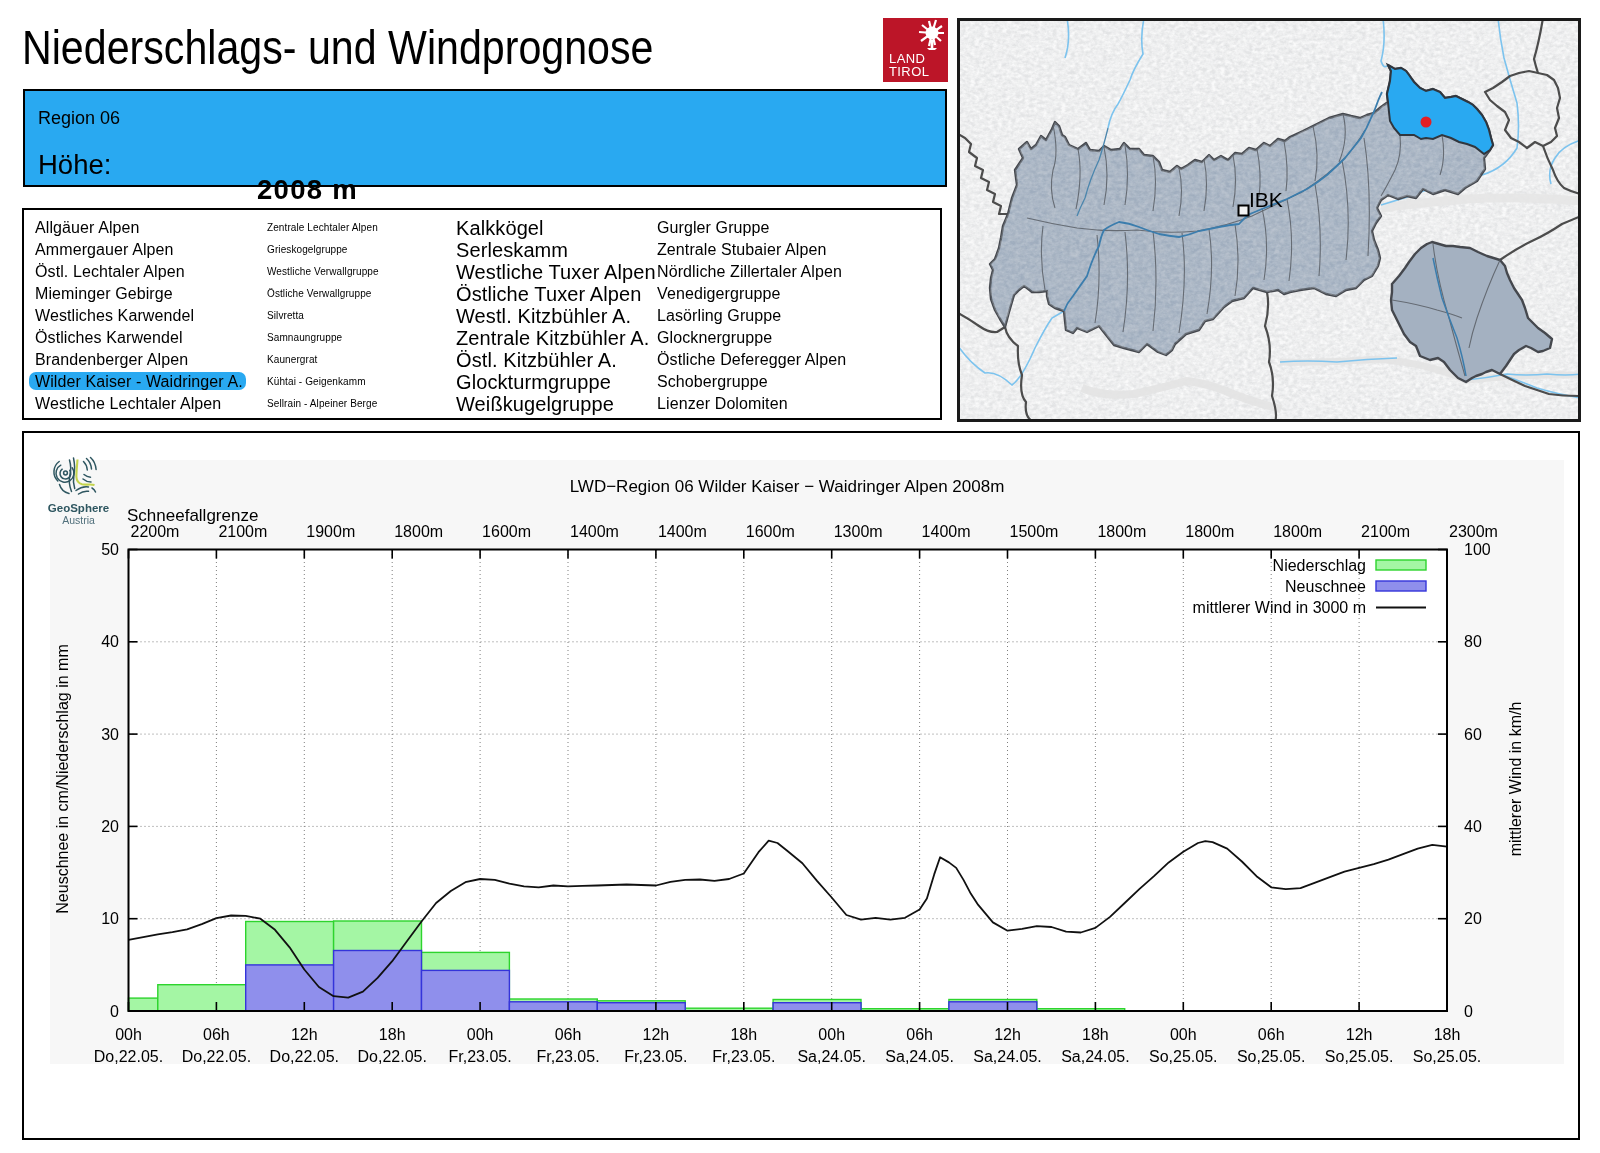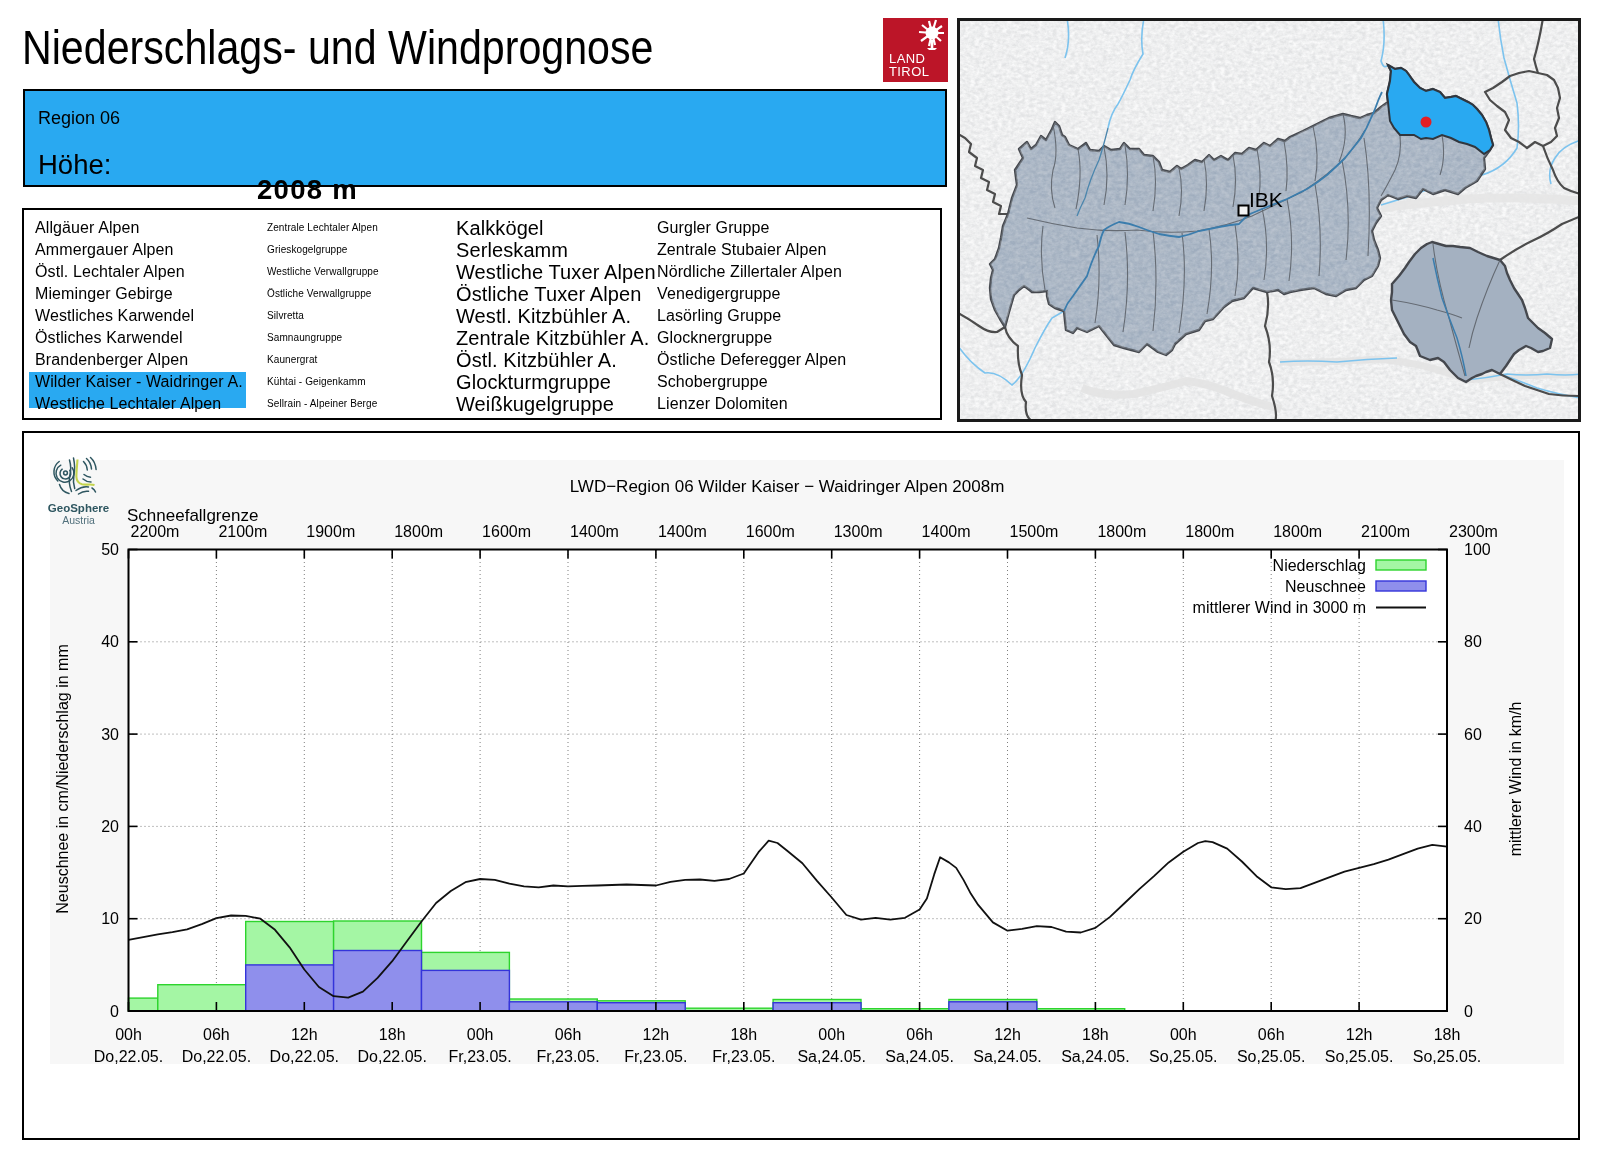--- a/index.html
+++ b/index.html
@@ -24,21 +24,21 @@
 </div>
 <div style="position:absolute;left:22px;top:208px;width:916px;height:208px;border:2px solid #000;background:#fff;"></div>
 <div style="position:absolute;left:35px;top:216.5px;font-size:16px;line-height:22.1px;letter-spacing:0.1px;white-space:nowrap;">
     <div>Allgäuer Alpen</div>
     <div>Ammergauer Alpen</div>
     <div>Östl. Lechtaler Alpen</div>
     <div>Mieminger Gebirge</div>
     <div>Westliches Karwendel</div>
     <div>Östliches Karwendel</div>
     <div>Brandenberger Alpen</div>
-    <div><span style="background:#29a9f1;margin-left:-6px;padding:1px 3px 18px 6px;">Wilder Kaiser - Waidringer A.</span></div>
+    <div><span style="background:#29a9f1;margin-left:-6px;padding:1px 3px 0 6px;border-radius:7px;">Wilder Kaiser - Waidringer A.</span></div>
     <div>Westliche Lechtaler Alpen</div>
   </div>
 <div style="position:absolute;left:267px;top:216.5px;font-size:10px;line-height:22.1px;letter-spacing:0.1px;white-space:nowrap;">
     <div>Zentrale Lechtaler Alpen</div>
     <div>Grieskogelgruppe</div>
     <div>Westliche Verwallgruppe</div>
     <div>Östliche Verwallgruppe</div>
     <div>Silvretta</div>
     <div>Samnaungruppe</div>
     <div>Kaunergrat</div>

